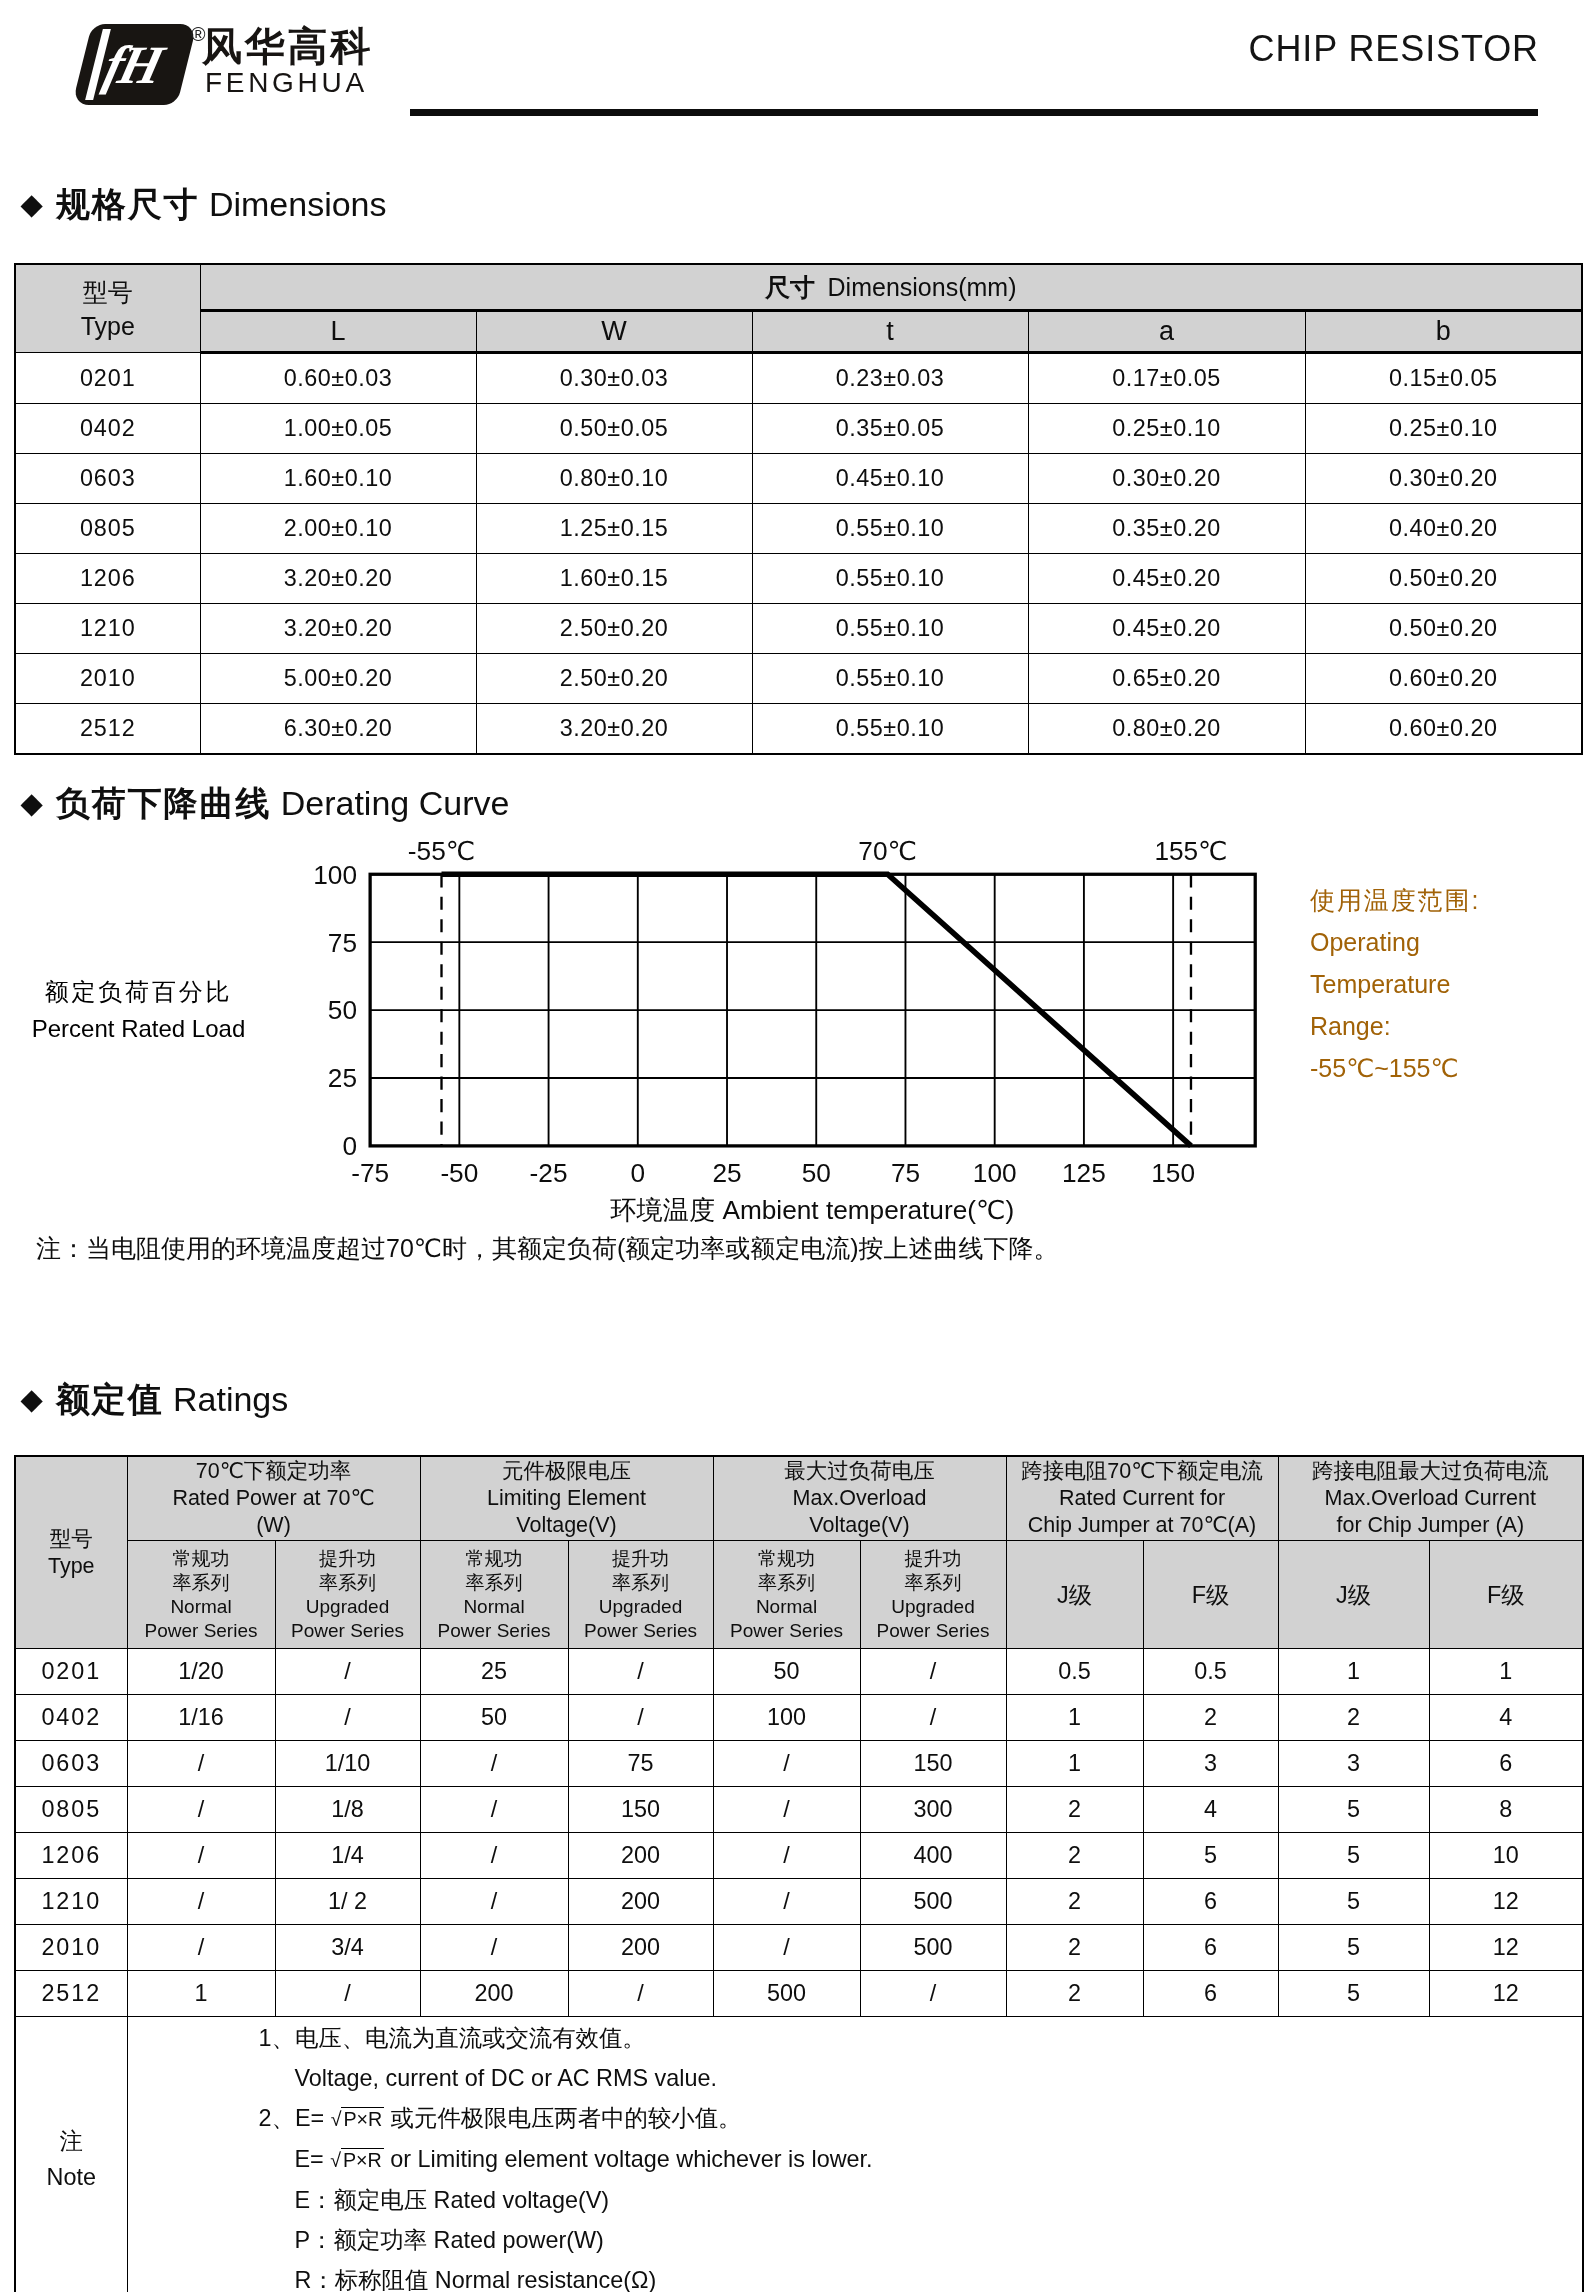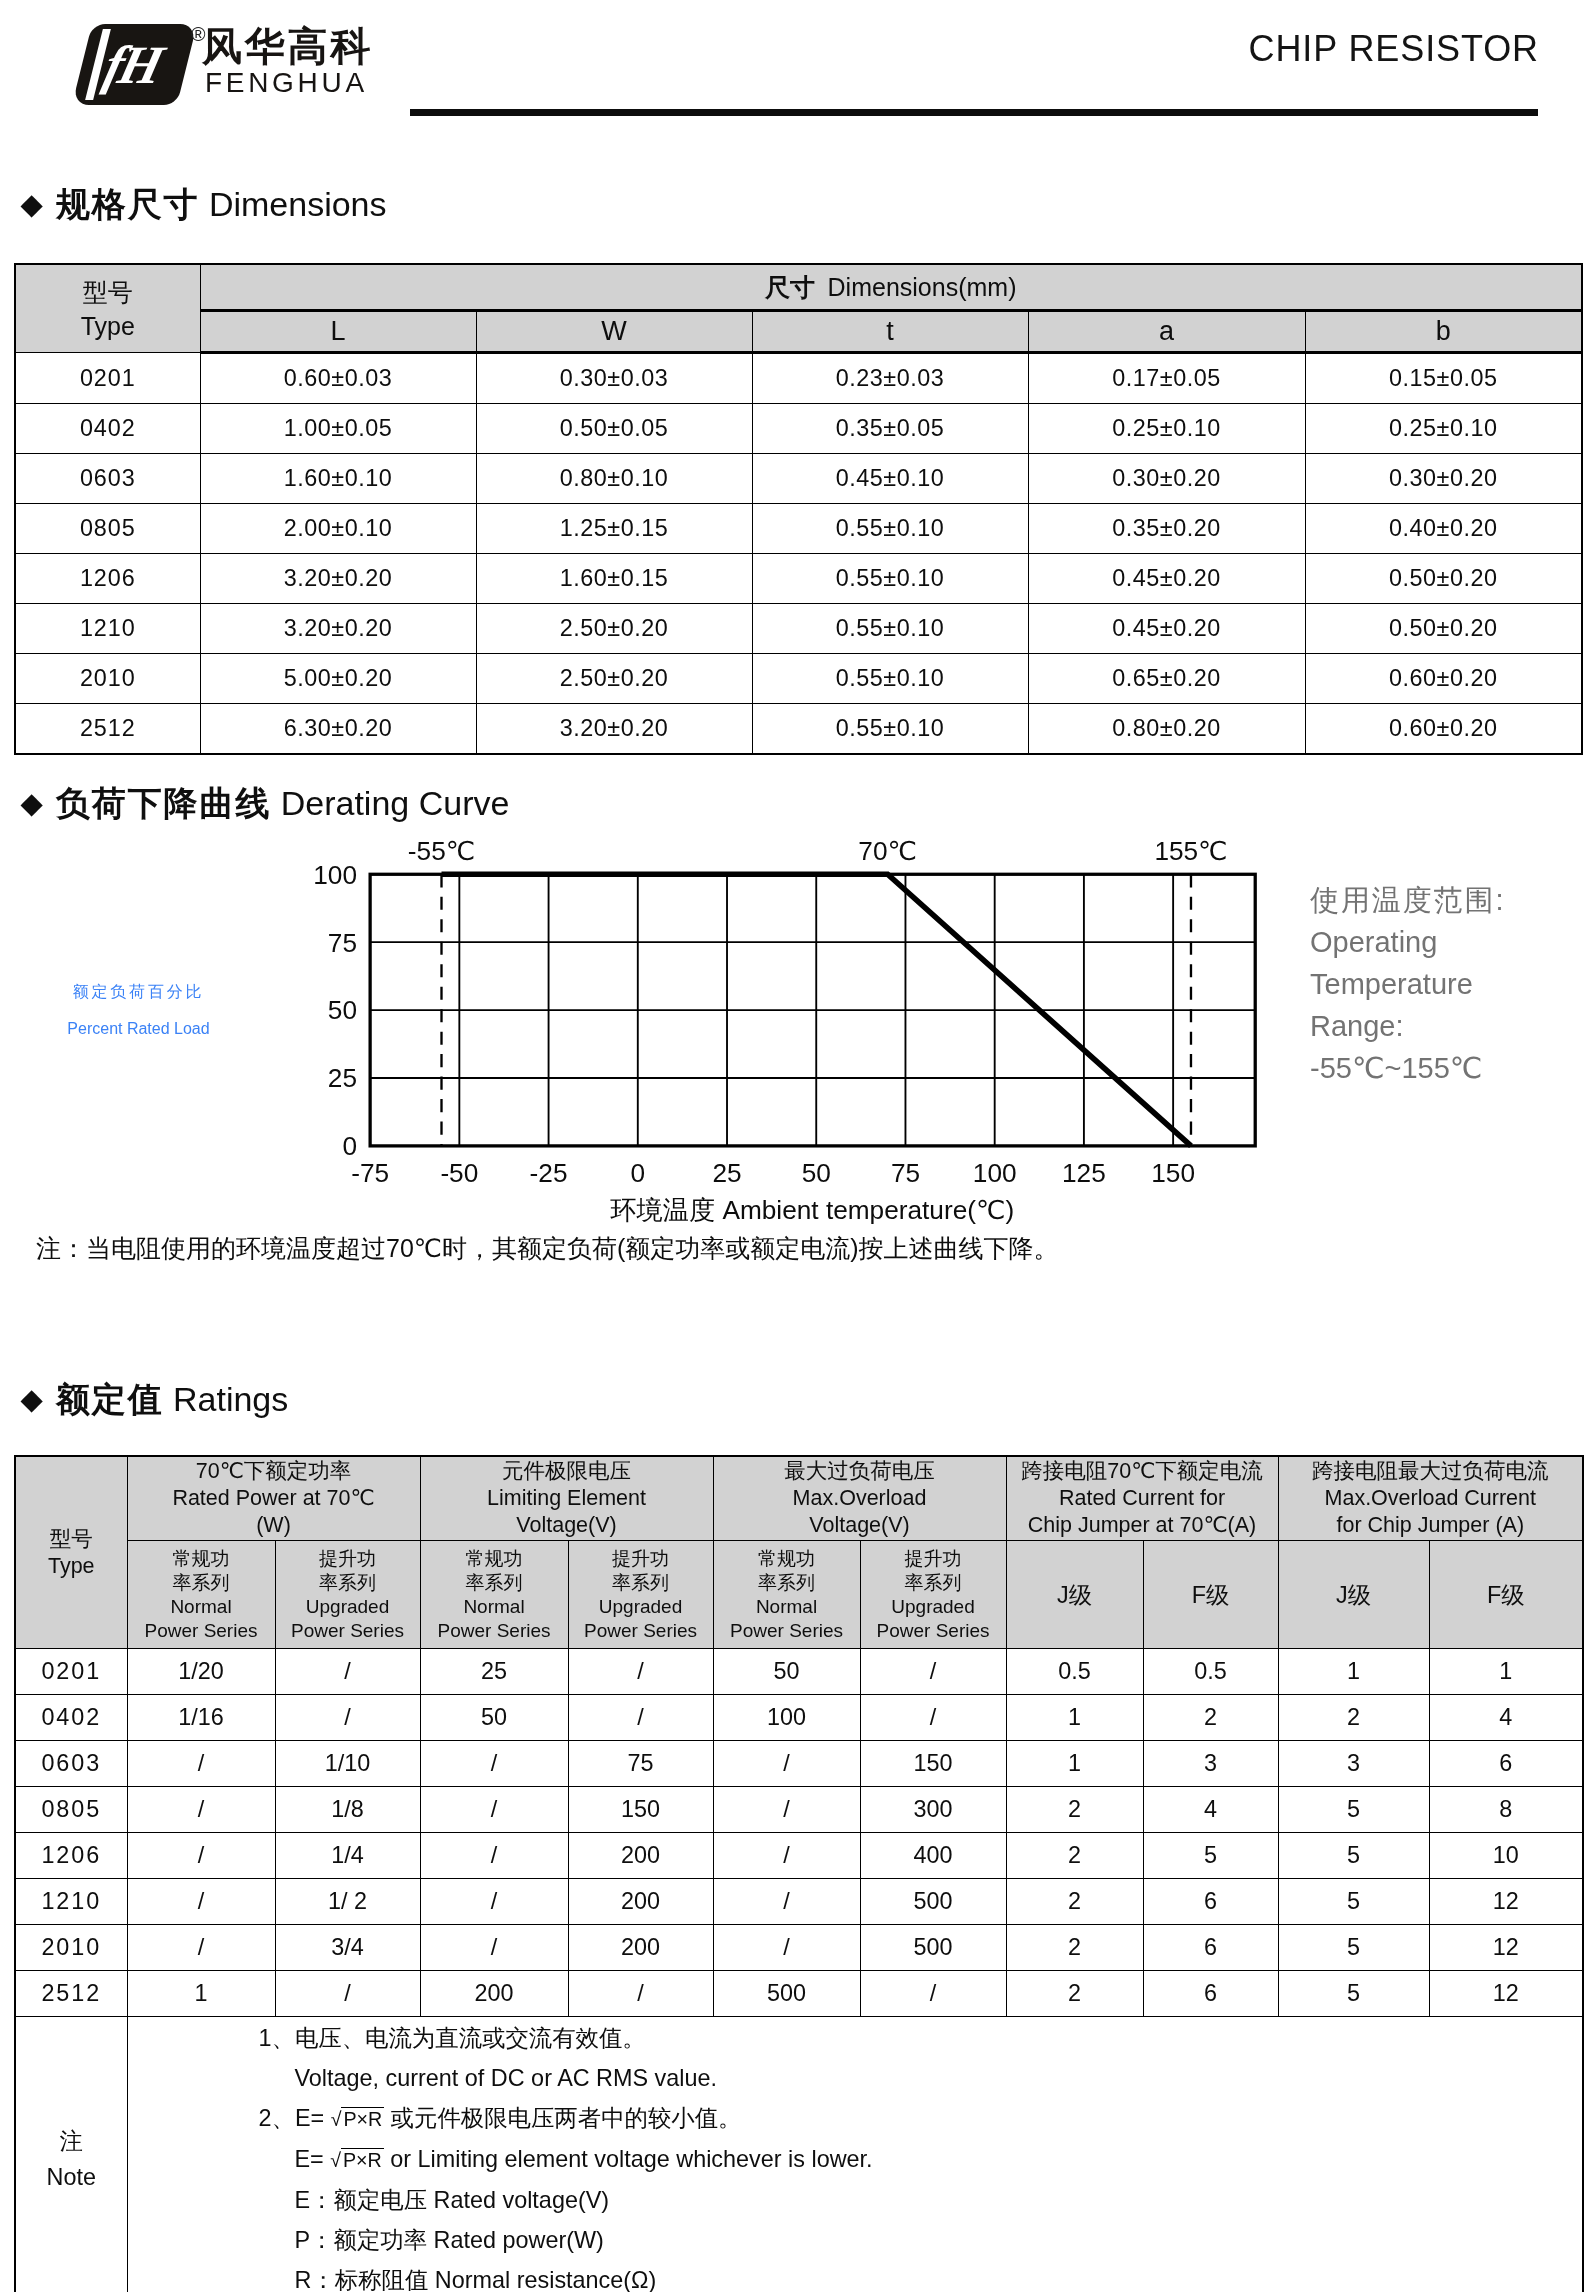--- a/index.html
+++ b/index.html
@@ -61,23 +61,23 @@
   .note-body{text-align:left !important;font-size:24px;}
   .note-body .nline{line-height:40px;white-space:nowrap;}
   .note-body .ind1{padding-left:131px;}
   .note-body .ind2{padding-left:167px;}
   .rad{font-size:19.7px;}
   .radarg{border-top:1.9px solid #000;padding:0 1.9px;}
 
   
   .chart-svg{position:absolute;left:239px;top:832px;}
   .ylabel-block{position:absolute;left:26px;top:973px;width:225px;text-align:center;
-    font-size:16px;line-height:37px;color:#3b82f6;}
+    font-size:24px;line-height:37px;color:#000000;}
   .ylabel-block .cn{letter-spacing:2.8px;}
-  .annot-block{position:absolute;left:1310px;top:879px;font-size:29px;line-height:42px;color:#737373;}
+  .annot-block{position:absolute;left:1310px;top:879px;font-size:25px;line-height:42px;color:#a16207;}
   .annot-block .cn{letter-spacing:1.9px;}
 
   .fig-note{position:absolute;left:36px;top:1227px;font-size:25px;line-height:43px;color:#0e0e0e;white-space:nowrap;}
 </style>
 </head>
 <body>
 
 <div class="abs" style="left:0;top:0;width:1597px;height:122px;">
   <div class="logo-mark">
     <span class="logo-stripe"></span>

